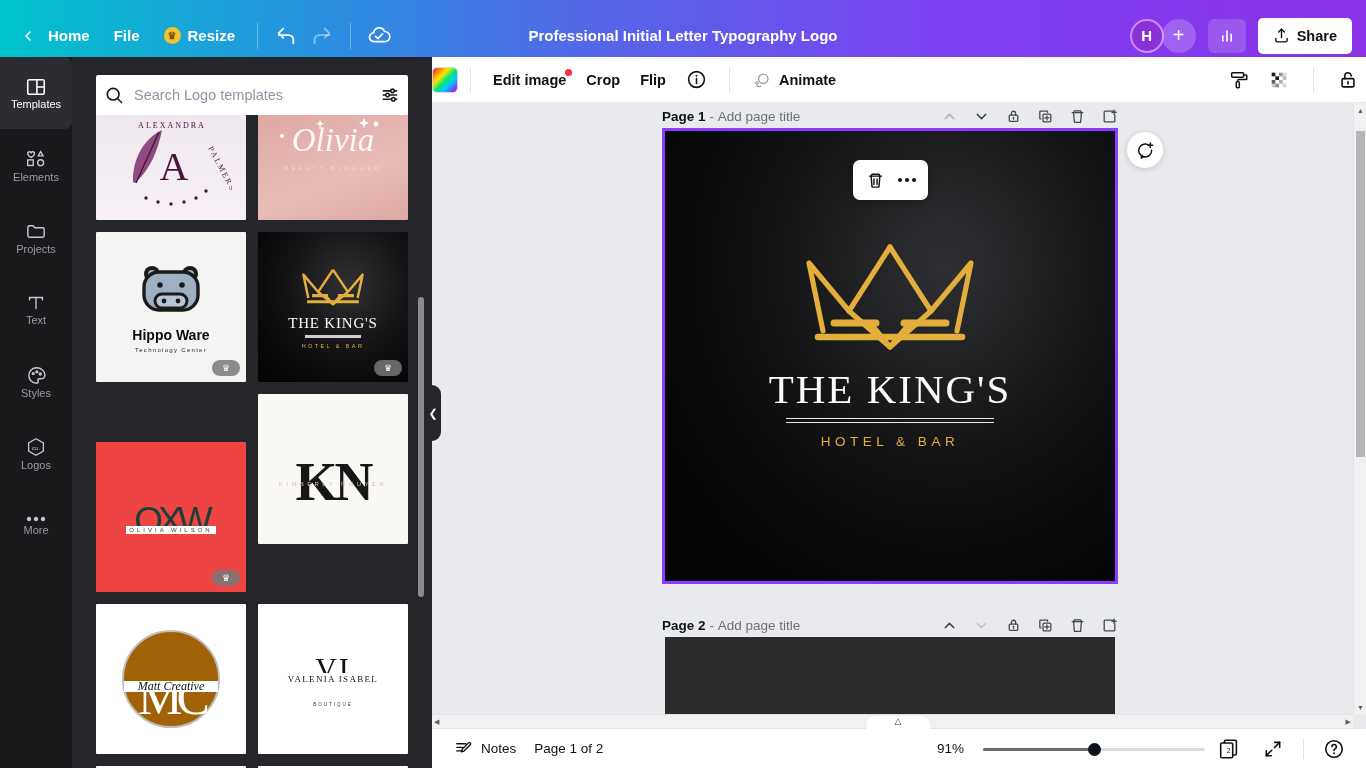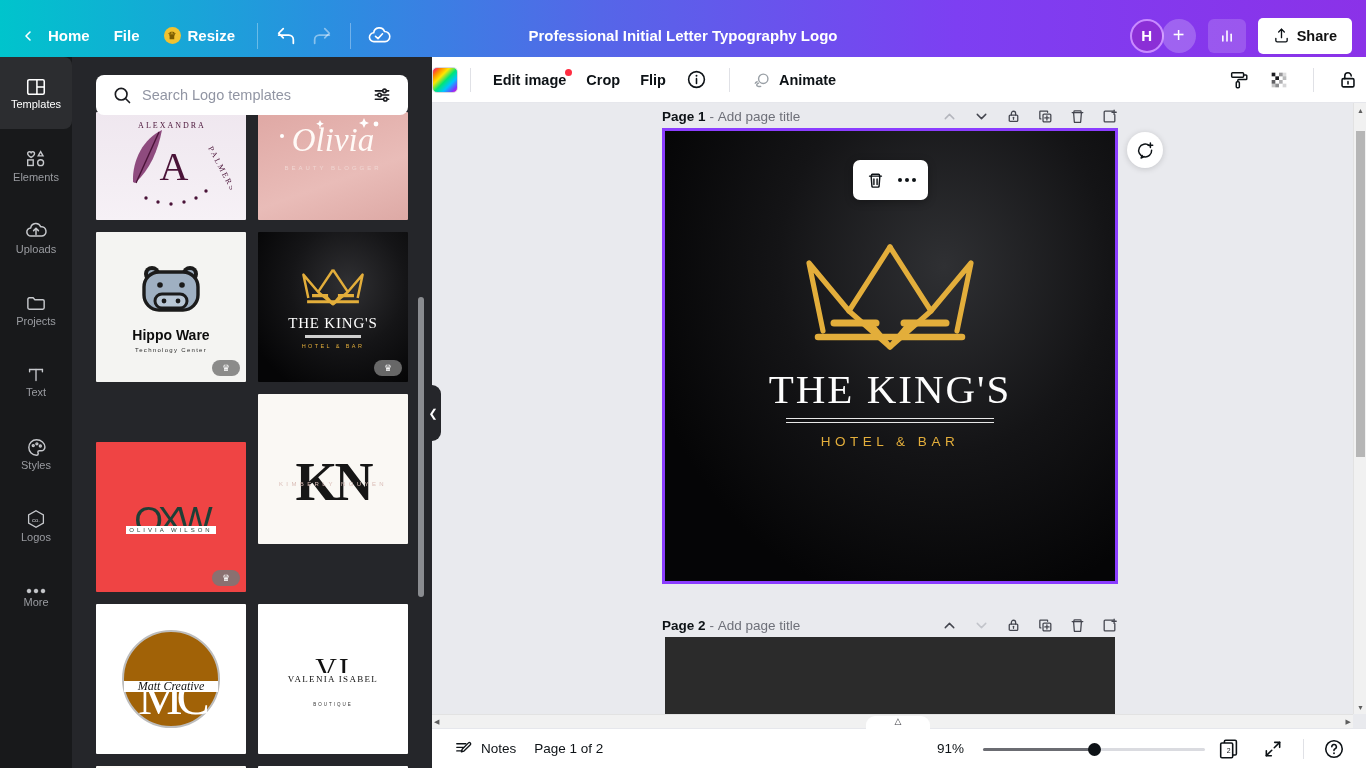--- a/index.html
+++ b/index.html
@@ -78,22 +78,22 @@
   .rail-item.active svg { stroke: #fff; }
   .rail-item svg { stroke: #c6c8cc; }
 
   
   .panel {
     position: absolute; left: 72px; top: 57px; width: 360px; height: 711px;
     background: #25262a; overflow: hidden;
   }
   .searchwrap {
     position: absolute; left: 24px; top: 18px; width: 312px; height: 40px;
-    background: #fff; border-radius: 8px; display: flex; align-items: center;
-    padding: 0 16px; z-index: 5;
+    background: #fff; border-radius: 2px; display: flex; align-items: center;
+    padding: 0 8px; z-index: 5;
   }
   .searchwrap input {
     flex: 1; border: 0; outline: none; font-size: 14.5px;
     font-family: "Liberation Sans", sans-serif; color: #2b2c33; margin-left: 10px;
   }
   .searchwrap input::placeholder { color: #9195a3; }
   .grid {
     position: absolute; left: 24px; top: 55px; width: 312px; height: 656px;
     display: grid; grid-template-columns: 150px 150px; gap: 12px 12px;
     align-content: start;
@@ -342,28 +342,20 @@
       <span>Templates</span>
     </div>
     <div class="rail-item">
       <svg width="24" height="24" viewBox="0 0 26 26" fill="none" stroke="#c6c8cc" stroke-width="1.5">
           <path d="M4 7.2c0-1.2 1-2 2-2 .8 0 1.4.4 1.7 1 .3-.6.9-1 1.7-1 1 0 2 .8 2 2 0 1.8-3.7 4-3.7 4S4 9 4 7.2z"></path>
           <path d="M18 5l2.6 4.6h-5.2z"></path>
           <rect x="4" y="14" width="6" height="6"></rect>
           <circle cx="18" cy="17" r="3.2"></circle>
         </svg>
       <span>Elements</span>
-    </div>
-    <div class="rail-item">
-      <svg width="24" height="24" viewBox="0 0 24 24" fill="none" stroke="#c6c8cc" stroke-width="1.5" stroke-linecap="round" stroke-linejoin="round">
-          <path d="M18 17H7a4 4 0 0 1-.3-8 5.2 5.2 0 0 1 10-1.2A3.9 3.9 0 0 1 18 17z"></path>
-          <polyline points="9.6 11.6 12 9.2 14.4 11.6"></polyline>
-          <line x1="12" y1="9.4" x2="12" y2="15.4"></line>
-        </svg>
-      <span>Uploads</span>
     </div>
     <div class="rail-item">
       <svg width="23" height="23" viewBox="0 0 24 24" fill="none" stroke="#c6c8cc" stroke-width="1.5" stroke-linejoin="round">
           <path d="M3 7.5a1.5 1.5 0 0 1 1.5-1.5h4l1.8 2h8.2A1.5 1.5 0 0 1 20 9.5v7A1.5 1.5 0 0 1 18.5 18h-14A1.5 1.5 0 0 1 3 16.5z"></path>
         </svg>
       <span>Projects</span>
     </div>
     <div class="rail-item">
       <svg width="22" height="22" viewBox="0 0 24 24" fill="none" stroke="#c6c8cc" stroke-width="1.5" stroke-linecap="round">
           <line x1="5" y1="6" x2="19" y2="6"></line>

